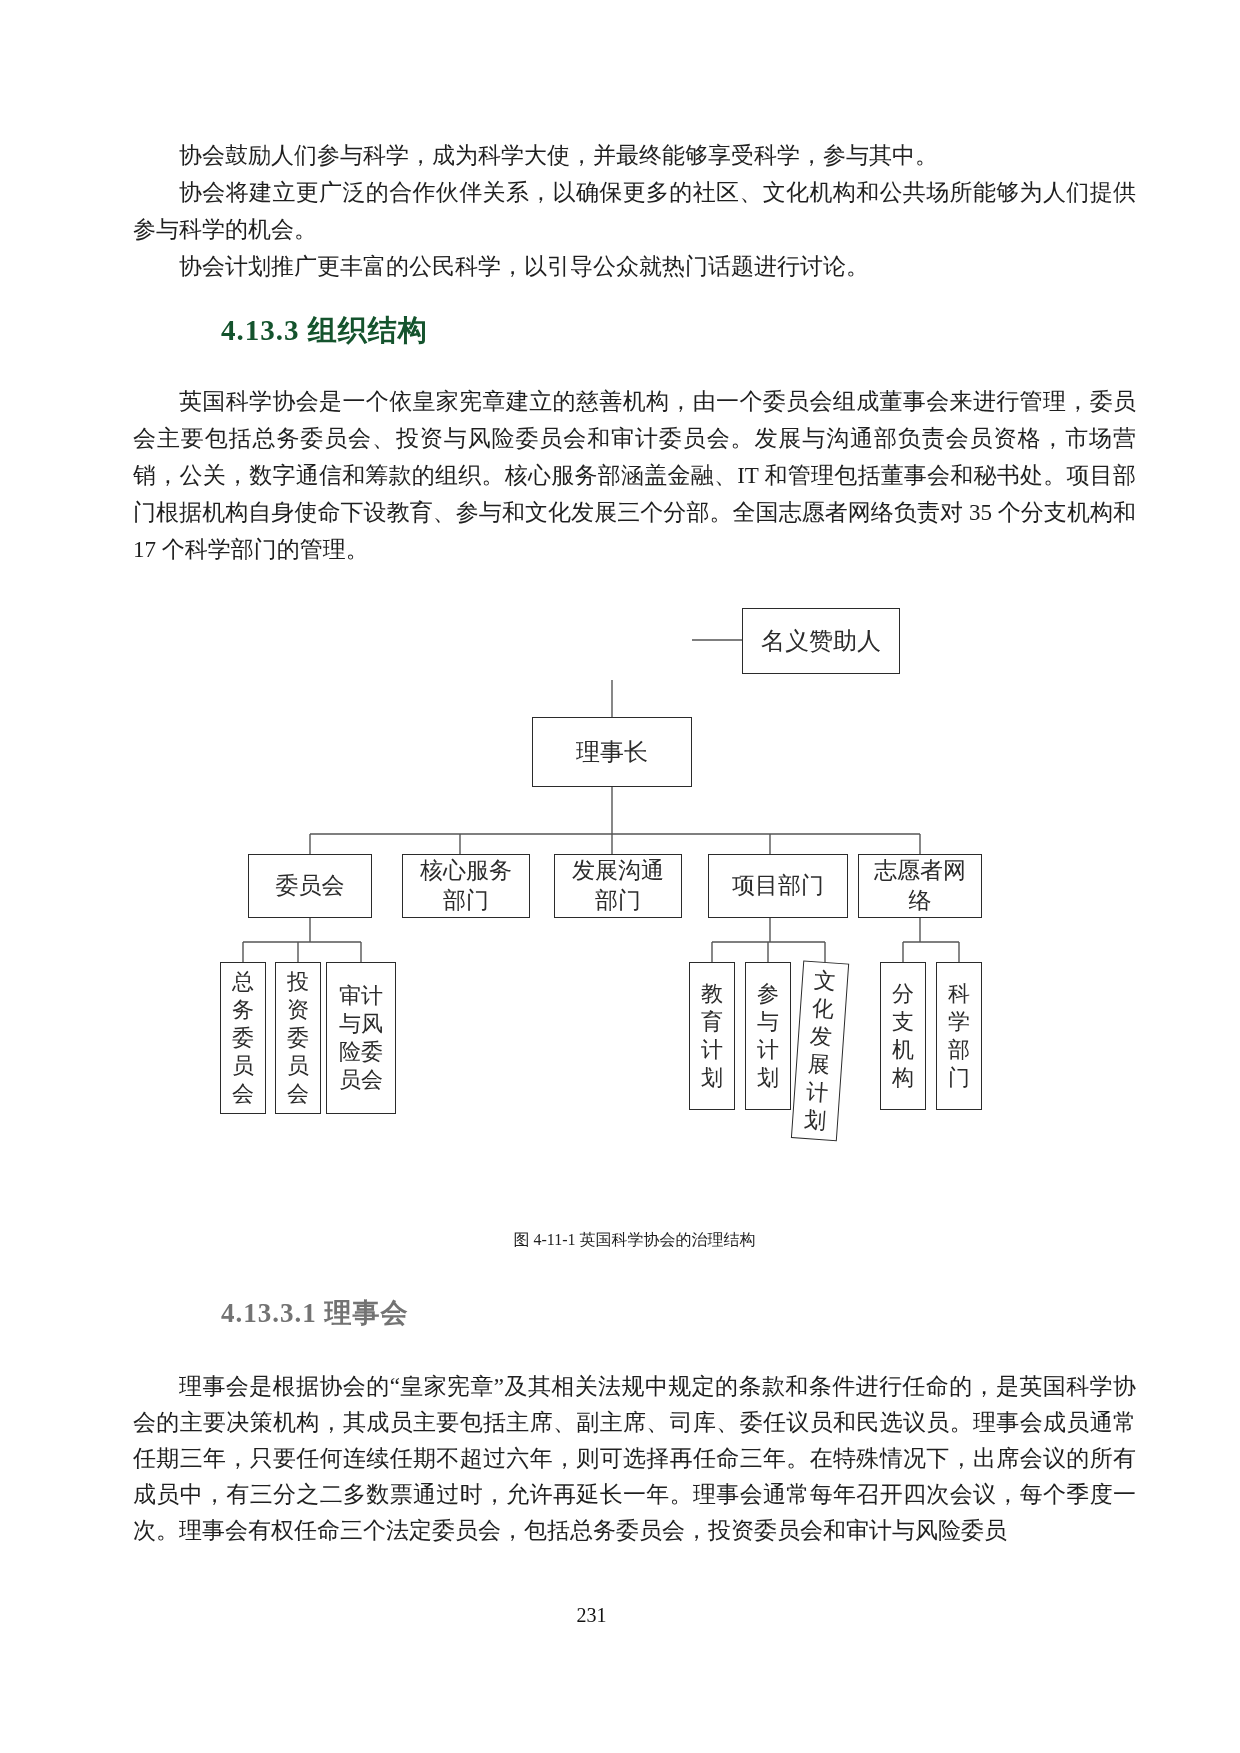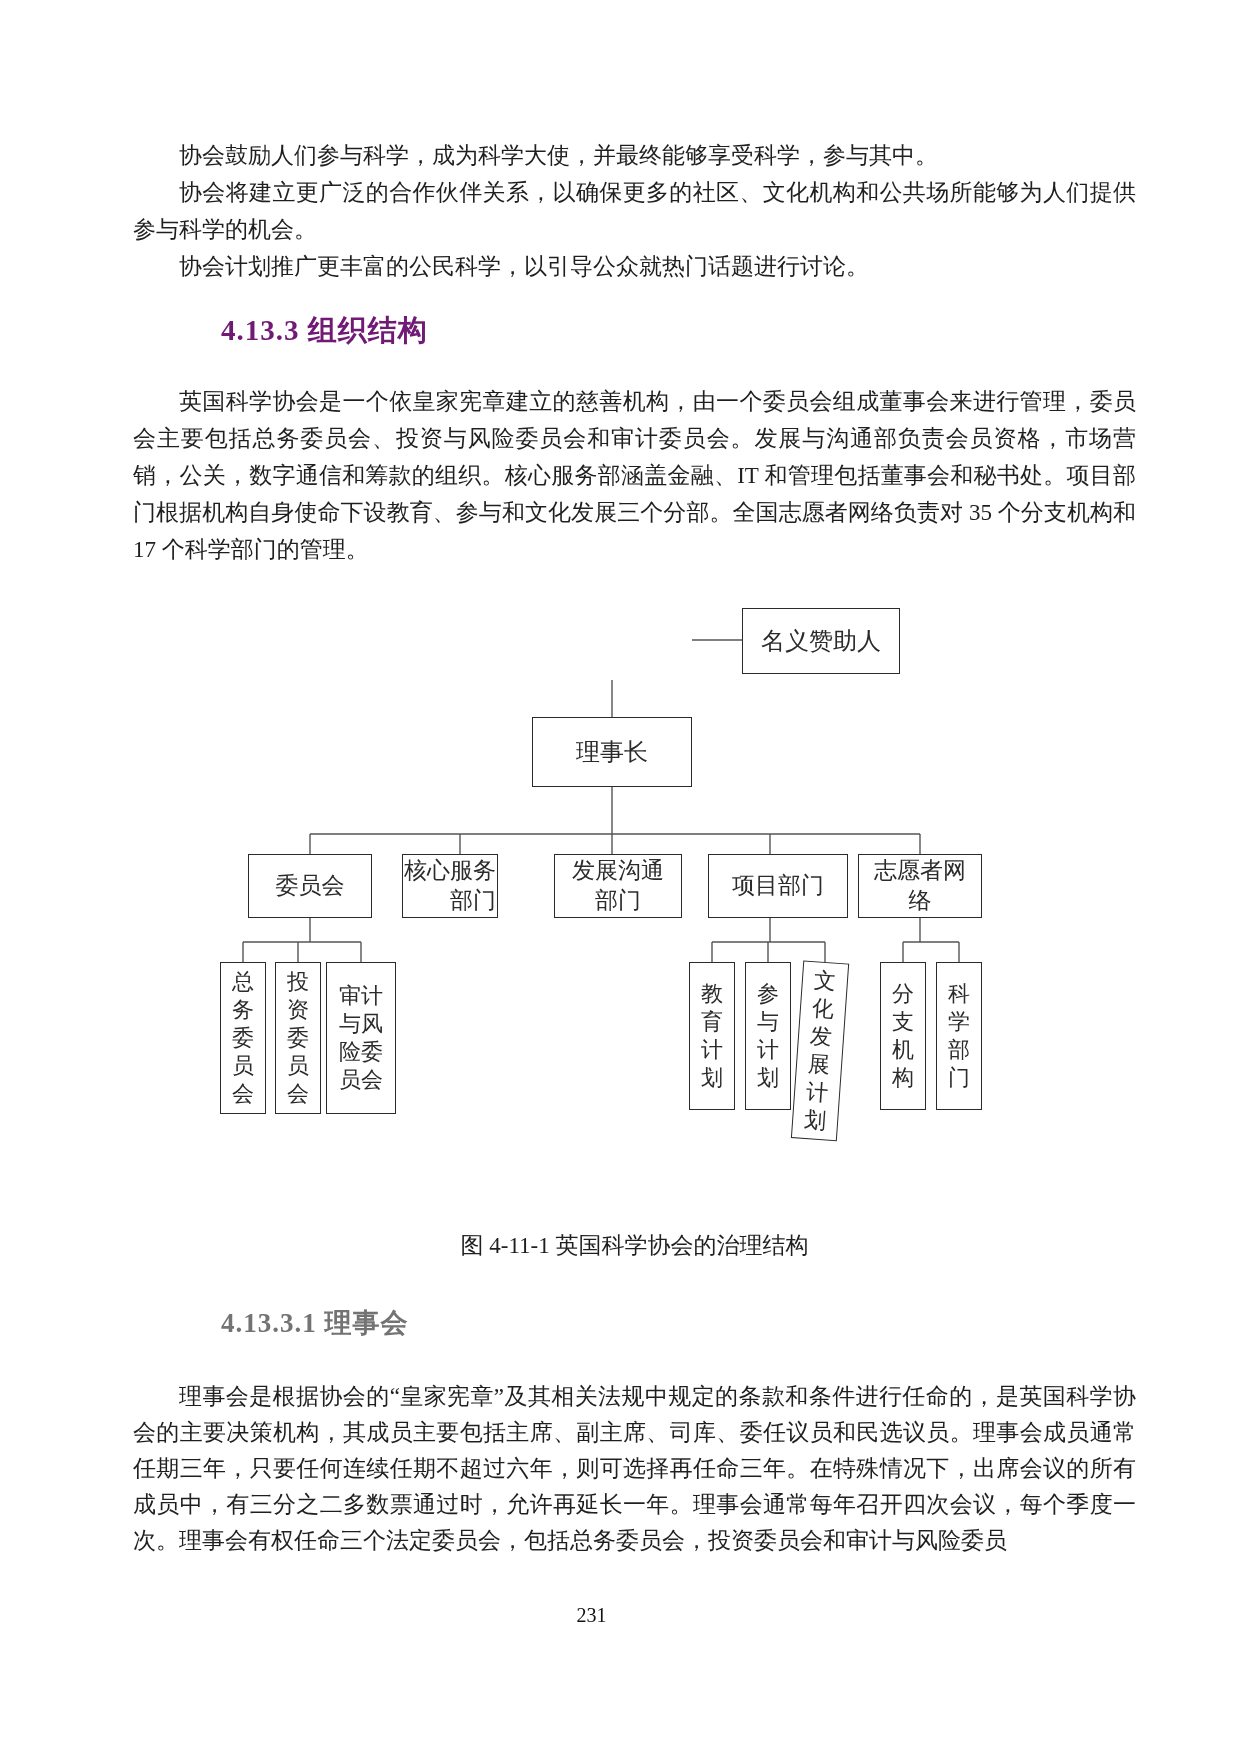--- a/index.html
+++ b/index.html
@@ -17,21 +17,21 @@
   .body-par {
     font-size:23px;
     line-height:37px;
     text-align:justify;
     text-indent:2em;
     color:#1f1f1f;
   }
   .h-main {
     font-size:29px;
     font-weight:700;
-    color:#701a75;
+    color:#14532d;
     margin:26px 0 32px 88px;
     letter-spacing:1px;
   }
   .h-sub {
     font-size:27px;
     font-weight:700;
     color:#737373;
     margin:44px 0 0 88px;
     letter-spacing:1px;
   }
@@ -54,21 +54,21 @@
     white-space:pre-line;
     font-size:23px;
     line-height:30px;
   }
   .n-top { font-size:24px; line-height:34px; }
   .n-board   { left:422px; top:20px;  width:160px; height:78px; }
   .n-patron  { left:632px; top:26px;  width:158px; height:66px; }
   .n-chair   { left:422px; top:135px; width:160px; height:70px; }
   .n-l2      { top:272px; height:64px; }
   .n-weiyuanhui { left:138px; width:124px; }
-  .n-core    { left:292px; width:96px;text-align:right; }
+  .n-core    { left:292px; width:128px; }
   .n-dev     { left:444px; width:128px; }
   .n-project { left:598px; width:140px; }
   .n-volunteer { left:748px; width:124px; }
   .v-node {
     top:380px;
     width:46px; height:152px;
     padding:0 10px;
     font-size:22px;
     line-height:28px;
     word-break:break-all;
@@ -79,21 +79,21 @@
   .n-c3 { left:216px; width:70px; padding:0 11px; }
   .n-p1 { left:579px; height:148px; }
   .n-p2 { left:635px; height:148px; }
   .n-p3 { left:692px; height:178px; transform:rotate(4deg); transform-origin:50% 10%; }
   .n-v1 { left:770px; height:148px; }
   .n-v2 { left:826px; height:148px; }
 
   .fig-caption {
     margin-top:28px;
     text-align:center;
-    font-size:23px;
+    font-size:16px;
     color:#1f1f1f;
   }
   .page-number {
     position:absolute;
     left:133px; right:190px;
     top:1604px;
     text-align:center;
     font-size:20px;
     color:#111;
   }

